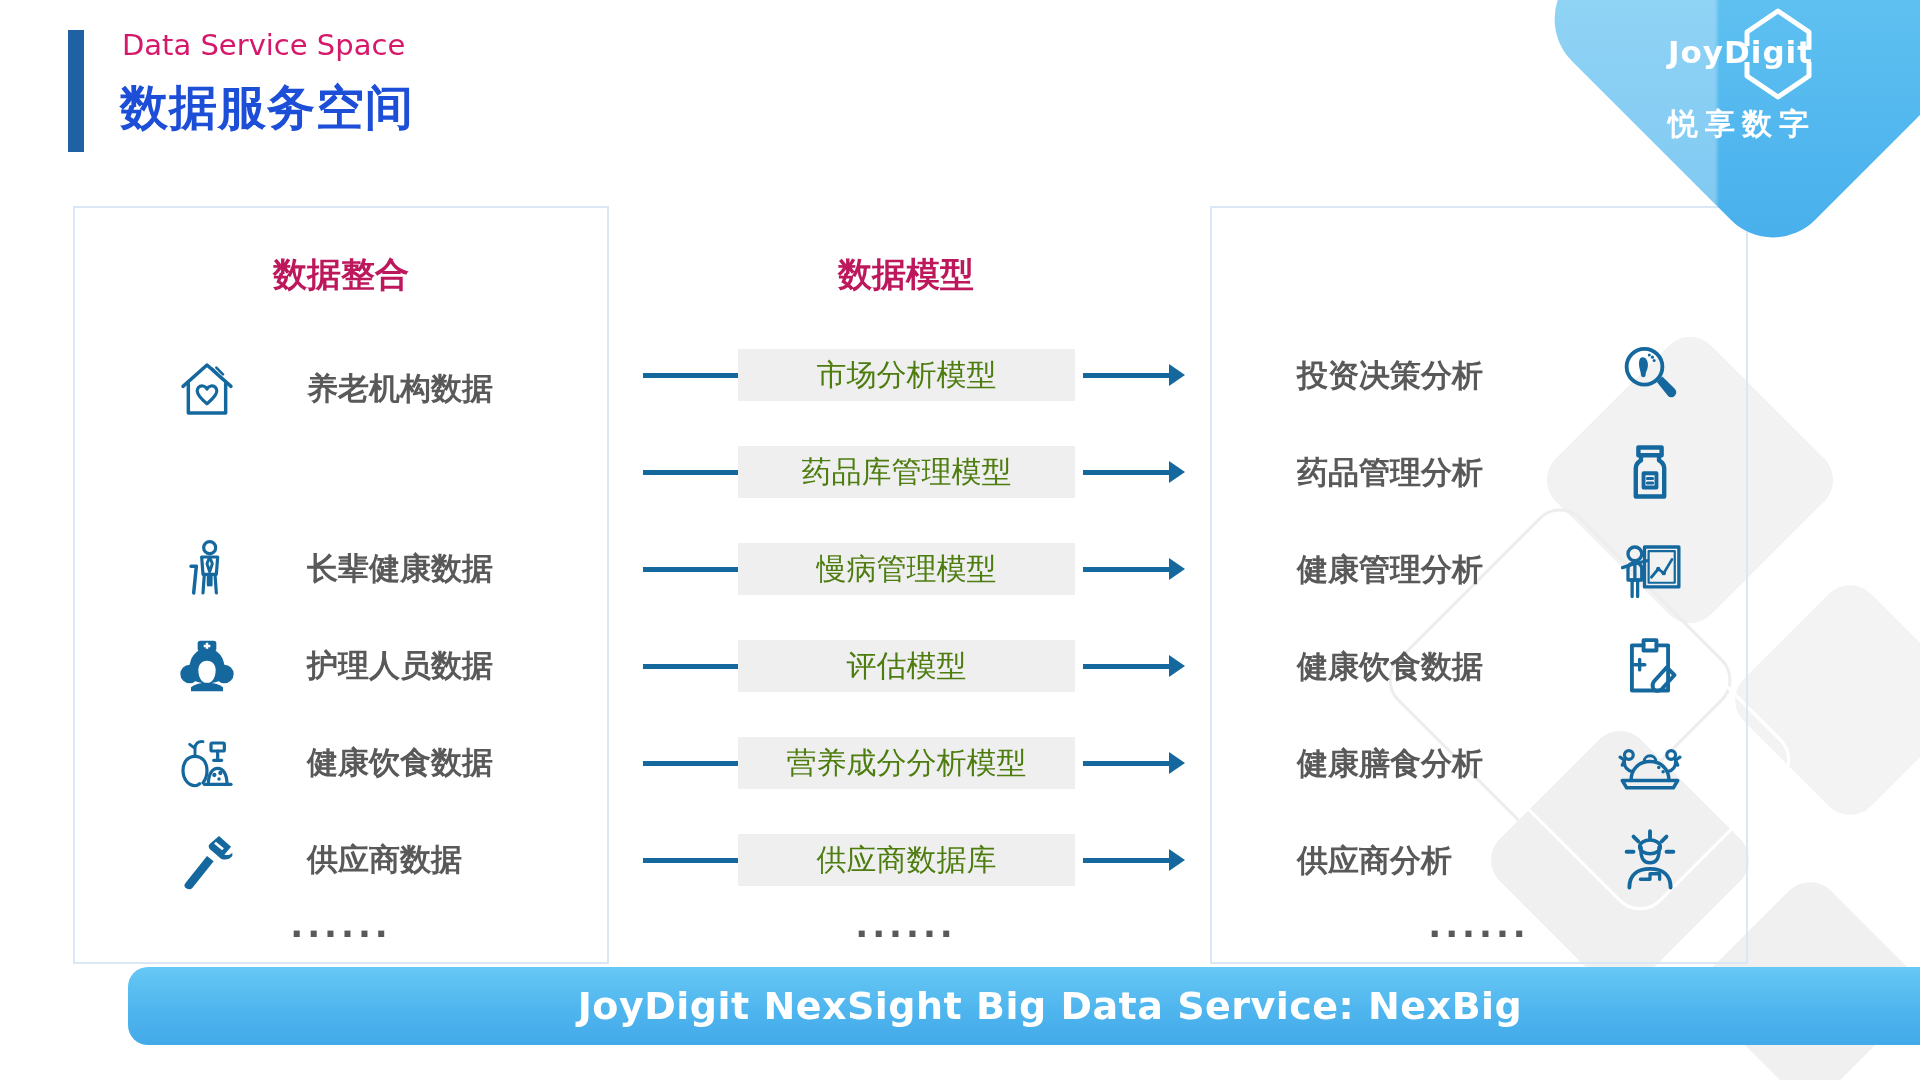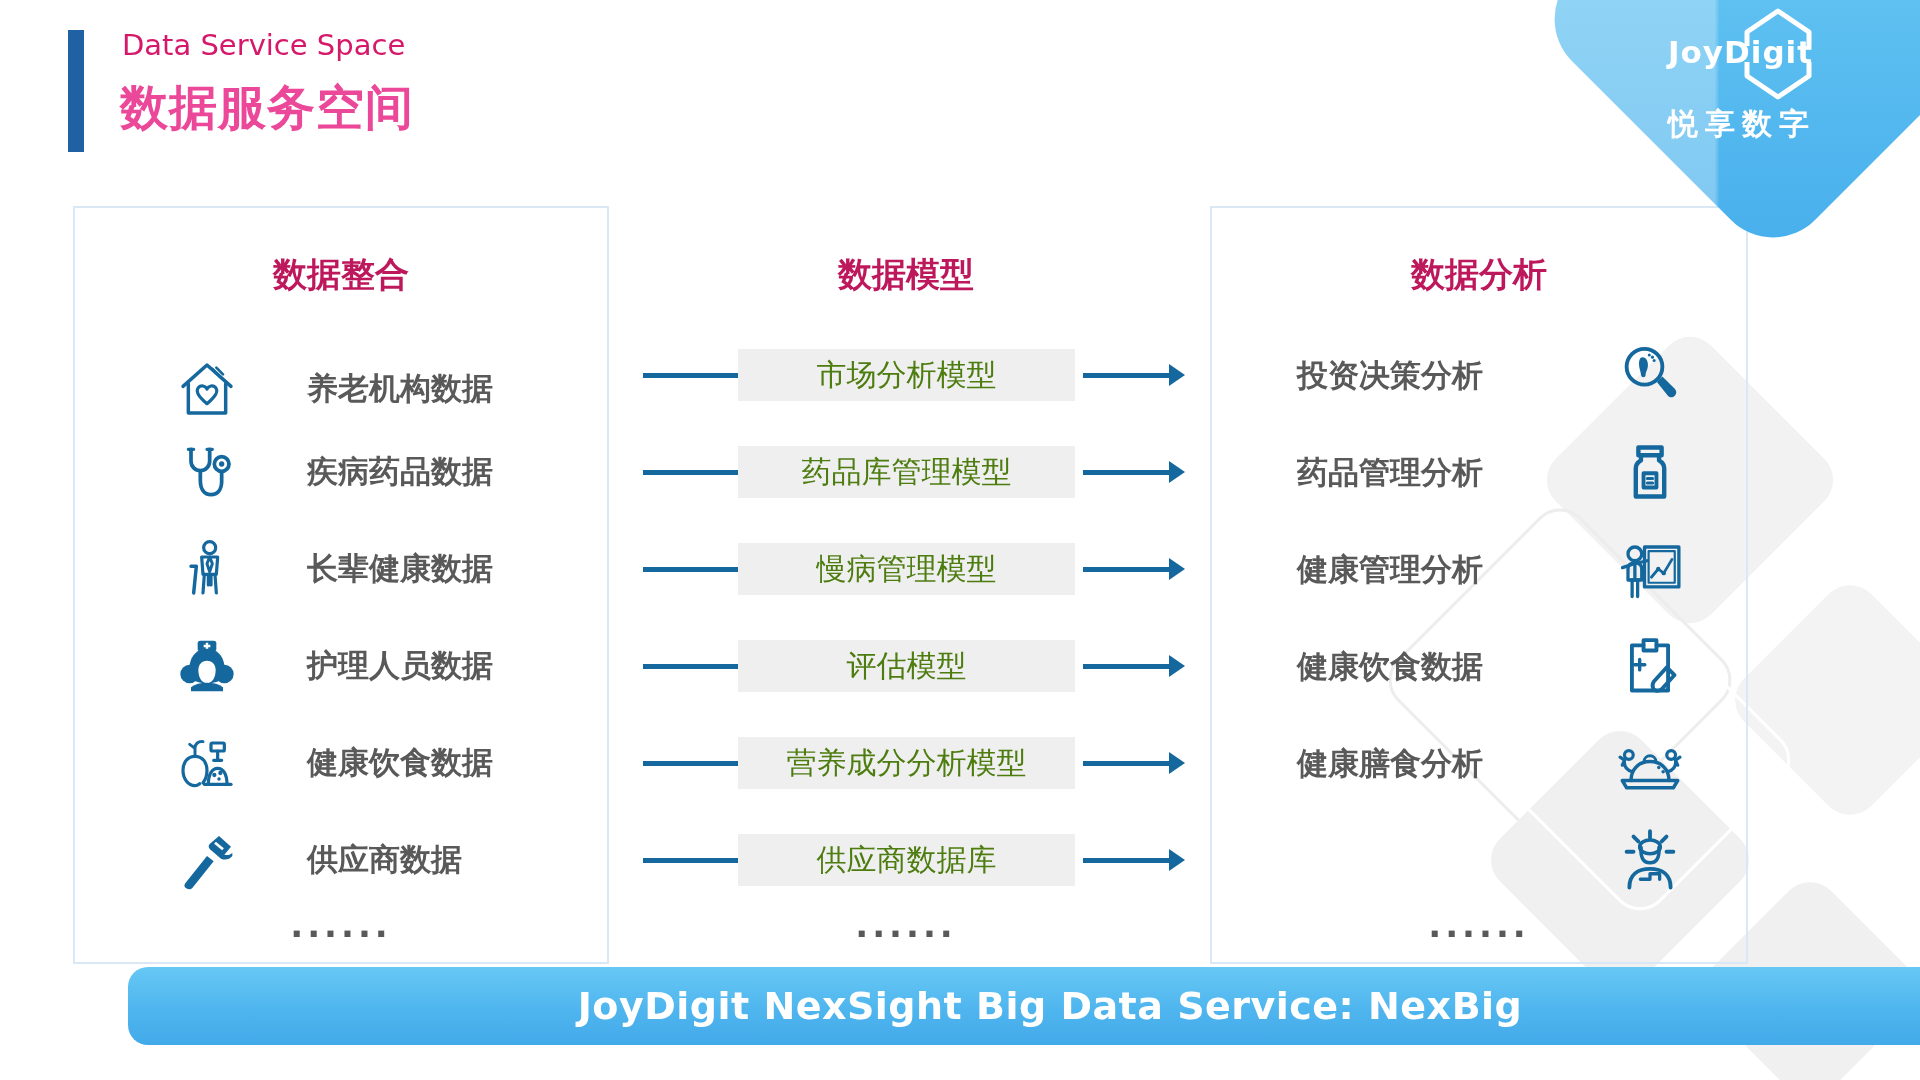--- a/index.html
+++ b/index.html
@@ -12,21 +12,21 @@
   .wm.f1 { left:1580px; top:370px; width:220px; height:220px; background:#f2f2f2; }
   .wm.f2 { left:1520px; top:760px; width:200px; height:200px; background:#f0f0f0; }
   .wm.f3 { left:1760px; top:610px; width:180px; height:180px; background:#f3f3f3; }
   .wm.f4 { left:1725px; top:905px; width:170px; height:170px; background:#f0f0f0; }
   .wm.o1 { left:1430px; top:550px; width:260px; height:260px; border:3px solid #ededed; background:transparent; }
   .wm.o2 { left:1525px; top:645px; width:230px; height:230px; border:3px solid #ffffff; background:transparent; }
 
   
   .accent-bar { position:absolute; left:68px; top:30px; width:16px; height:122px; background:#1f61a3; z-index:2; }
   .subtitle { position:absolute; left:122px; top:28px; font-size:29px; color:#d6186b; z-index:2; }
-  .page-title { position:absolute; left:120px; top:76px; font-size:48px; font-weight:700; color:#ec4899; z-index:2; letter-spacing:1px; }
+  .page-title { position:absolute; left:120px; top:76px; font-size:48px; font-weight:700; color:#1d4ed8; z-index:2; letter-spacing:1px; }
 
   
   .logo-diamond { position:absolute; left:1687px; top:-67px; width:172px; height:172px;
     transform:rotate(45deg) scale(2.0); transform-origin:center; border-radius:30px; z-index:4;
     background:linear-gradient(45deg, rgba(255,255,255,0.30) 0 38%, rgba(255,255,255,0) 39%),
                linear-gradient(135deg,#8ed5f7 0%,#5fc1f1 45%,#46aeec 100%); }
   .logo-overlay { position:absolute; left:1668px; top:4px; width:220px; height:170px; z-index:5; color:#fff; }
   .logo-hex { position:absolute; left:65px; top:0; }
   .logo-name { position:absolute; left:0; top:30px; width:220px; font-size:31px; font-weight:700; letter-spacing:1px; }
   .logo-tagline { position:absolute; left:0; top:100px; width:220px; font-size:30px; font-weight:700; letter-spacing:7px; }
@@ -92,46 +92,33 @@
     </svg>
     <div class="logo-name">JoyDigit</div>
     <div class="logo-tagline">悦享数字</div>
   </div>
 
   <div class="card left"></div>
   <div class="card right"></div>
 
   <div class="col-title c1">数据整合</div>
   <div class="col-title c2">数据模型</div>
-  <div class="col-title c3">数据分析</div>
 
   <div class="lrow" style="top:350px">
     <span class="icon-wrap">
       <svg width="64" height="64" viewBox="0 0 48 48">
         <path class="st" stroke-width="2.6" d="M6 22 L24 6 L42 22"></path>
         <path class="st" stroke-width="2.6" d="M10 20 V42 H38 V20"></path>
         <path class="st" stroke-width="2" d="M28 9 L35 16 M31 8 L36 13"></path>
         <path class="st" stroke-width="2.4" d="M24 35 C18 30 15 26 17.5 23 C19.5 20.8 22.8 21.6 24 24 C25.2 21.6 28.5 20.8 30.5 23 C33 26 30 30 24 35 Z"></path>
       </svg>
     </span>
     <span class="lbl">养老机构数据</span>
   </div>
 
-  <div class="lrow" style="top:433px">
-    <span class="icon-wrap">
-      <svg width="64" height="64" viewBox="0 0 48 48">
-        <path class="st" stroke-width="2.8" d="M12 7 V16 A7 7 0 0 0 26 16 V7"></path>
-        <path class="st" stroke-width="2.8" d="M19 24 V30 C19 37 22 41 27 41 C32 41 35 37 35 31 V24"></path>
-        <circle class="st" stroke-width="2.8" cx="35" cy="18" r="5.5"></circle>
-        <circle class="fl" cx="35" cy="18" r="2"></circle>
-        <path class="st" stroke-width="2.4" d="M10 7 h4 M24 7 h4"></path>
-      </svg>
-    </span>
-    <span class="lbl">疾病药品数据</span>
-  </div>
 
   <div class="lrow" style="top:627px">
     <span class="icon-wrap">
       <svg width="64" height="64" viewBox="0 0 48 48">
         <rect class="fl" x="17" y="5" width="14" height="8" rx="2"></rect>
         <path d="M24 6.5 v5 M21.5 9 h5" stroke="#ffffff" stroke-width="1.8" fill="none"></path>
         <circle class="fl" cx="11" cy="30" r="7"></circle>
         <circle class="fl" cx="37" cy="30" r="7"></circle>
         <path class="fl" d="M24 11 C31 11 36 16 37 23 L37 30 C37 34 32 37 24 37 C16 37 11 34 11 30 L11 23 C12 16 17 11 24 11 Z"></path>
         <path d="M24 20 C28 20 30.5 23 30.5 27 C30.5 33 27.5 37 24 37 C20.5 37 17.5 33 17.5 27 C17.5 23 20 20 24 20 Z" fill="#ffffff"></path>
@@ -283,20 +270,21 @@
       <path class="st" stroke-width="2.2" d="M12 30 C8 29 6 26 6.5 22 M6.5 22 L3.5 20 M6.5 22 L5 25.5"></path>
       <circle class="st" stroke-width="2.2" cx="9.5" cy="18.5" r="3"></circle>
       <path class="st" stroke-width="2.2" d="M36 30 C40 29 42 26 41.5 22 M41.5 22 L44.5 20 M41.5 22 L43 25.5"></path>
       <circle class="st" stroke-width="2.2" cx="38.5" cy="18.5" r="3"></circle>
       <path class="st" stroke-width="2" d="M20 23 C20 20.5 22 19 24 19 C26 19 28 20.5 28 23"></path>
       <circle class="fl" cx="30" cy="27" r="1.2"></circle>
         <circle class="fl" cx="33" cy="30" r="1.2"></circle>
     </svg>
   </div>
 
+  <div class="rlabel" style="top:821px">供应商分析</div>
   <div class="ricon" style="top:822px">
     <svg width="66" height="66" viewBox="0 0 48 48">
       <path class="st" stroke-width="2.8" d="M24 3 V8 M12 7 L15.5 10.5 M36 7 L32.5 10.5 M7 18 H12 M41 18 H36"></path>
       <ellipse class="st" stroke-width="2.6" cx="24" cy="14.5" rx="7.5" ry="5"></ellipse>
       <path class="st" stroke-width="2.6" d="M17.5 15 C17 22 19 26 24 26 C29 26 31 22 30.5 15"></path>
       <path class="st" stroke-width="2.8" d="M9 44 C9 35 15 30.5 24 30.5 C33 30.5 39 35 39 44"></path>
       <path class="st" stroke-width="2.4" d="M17 38 H24 M24 38 V34 H31 V38"></path>
     </svg>
   </div>
 

